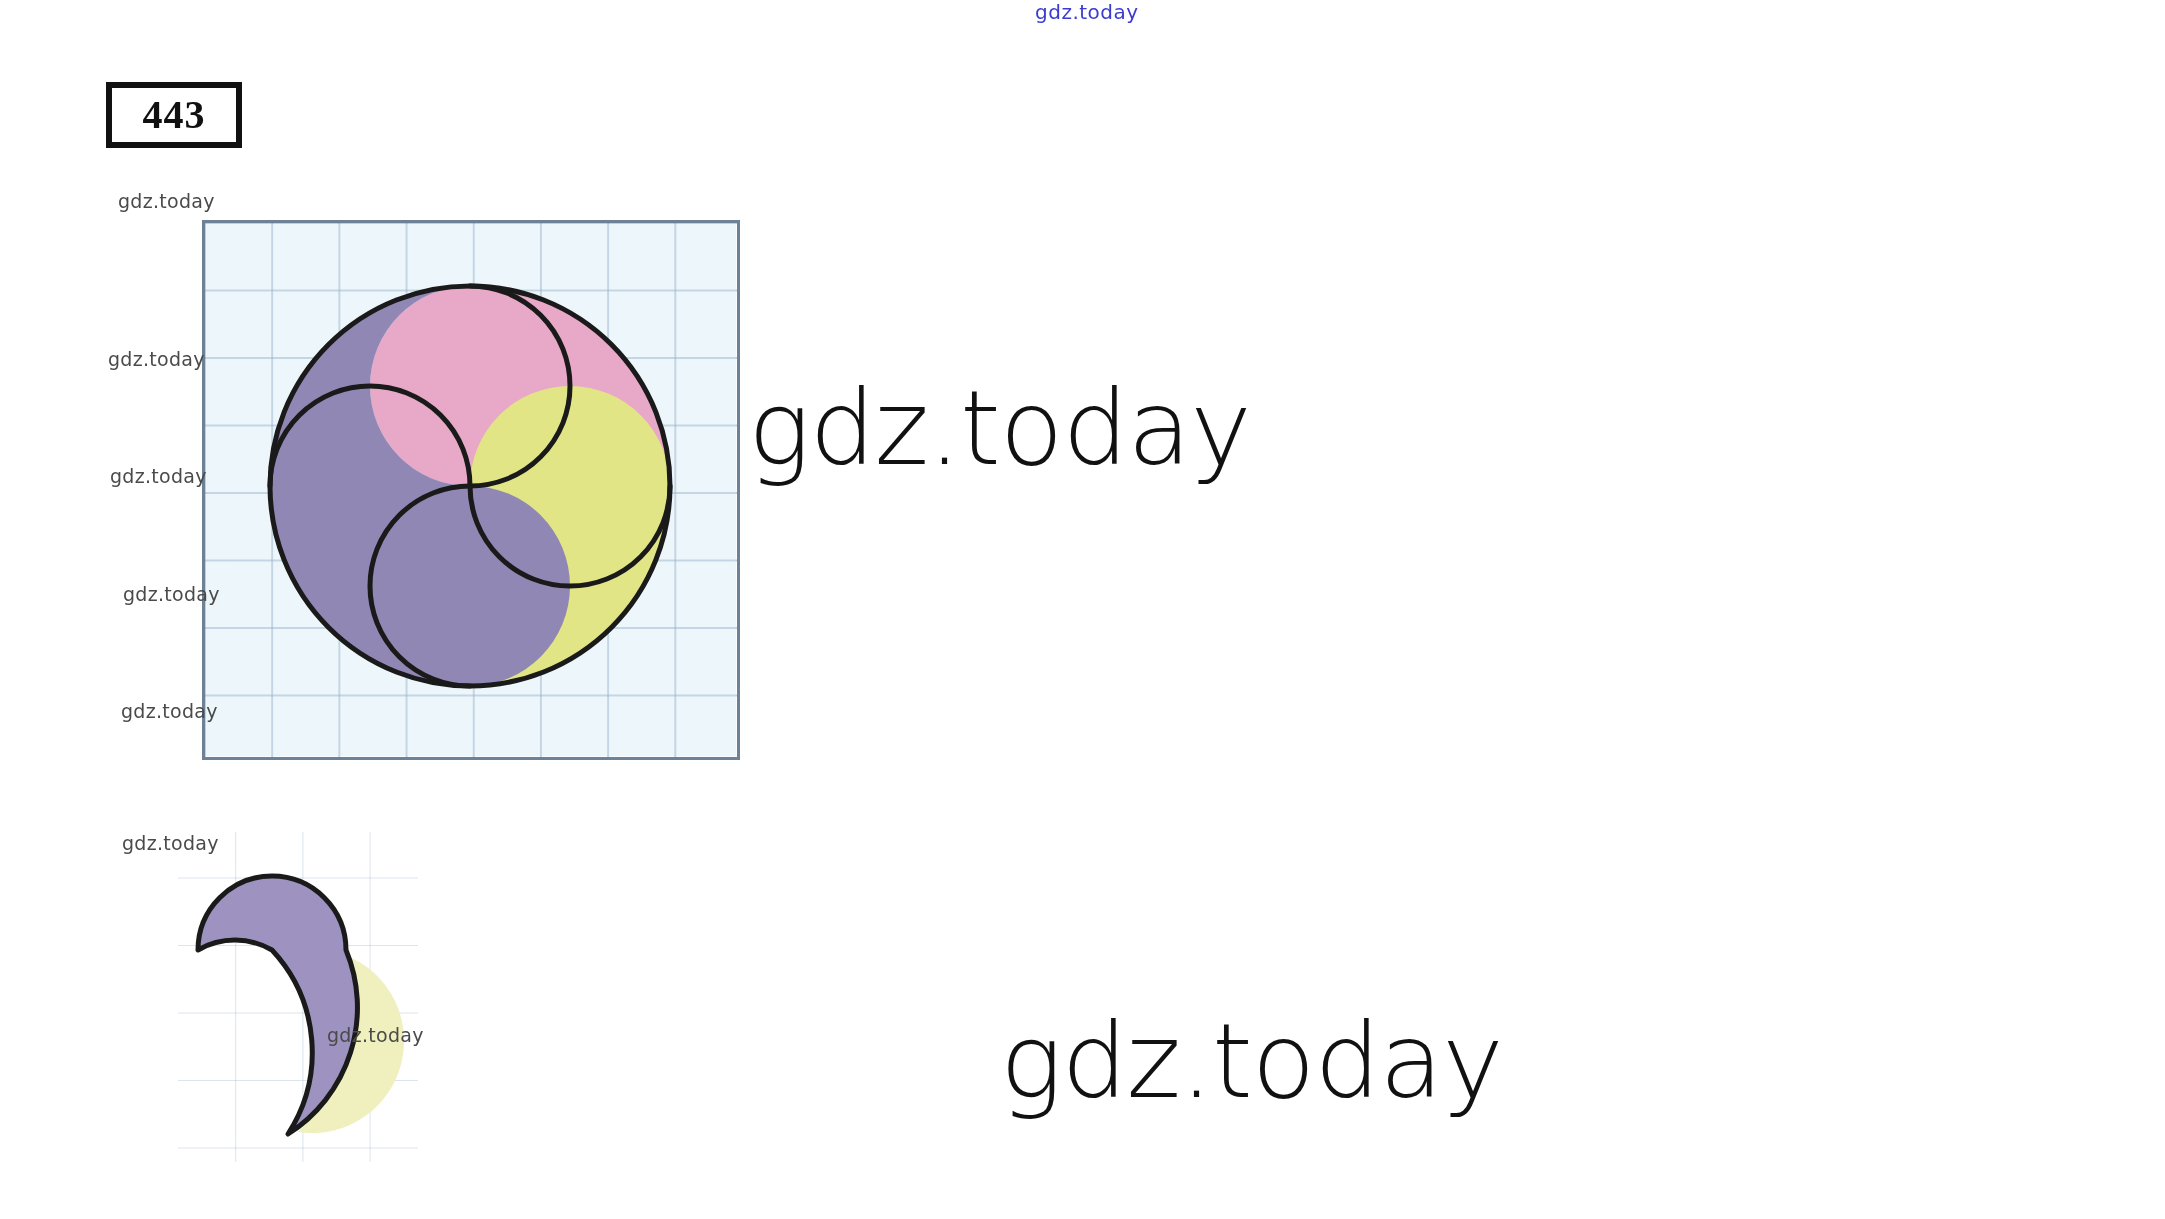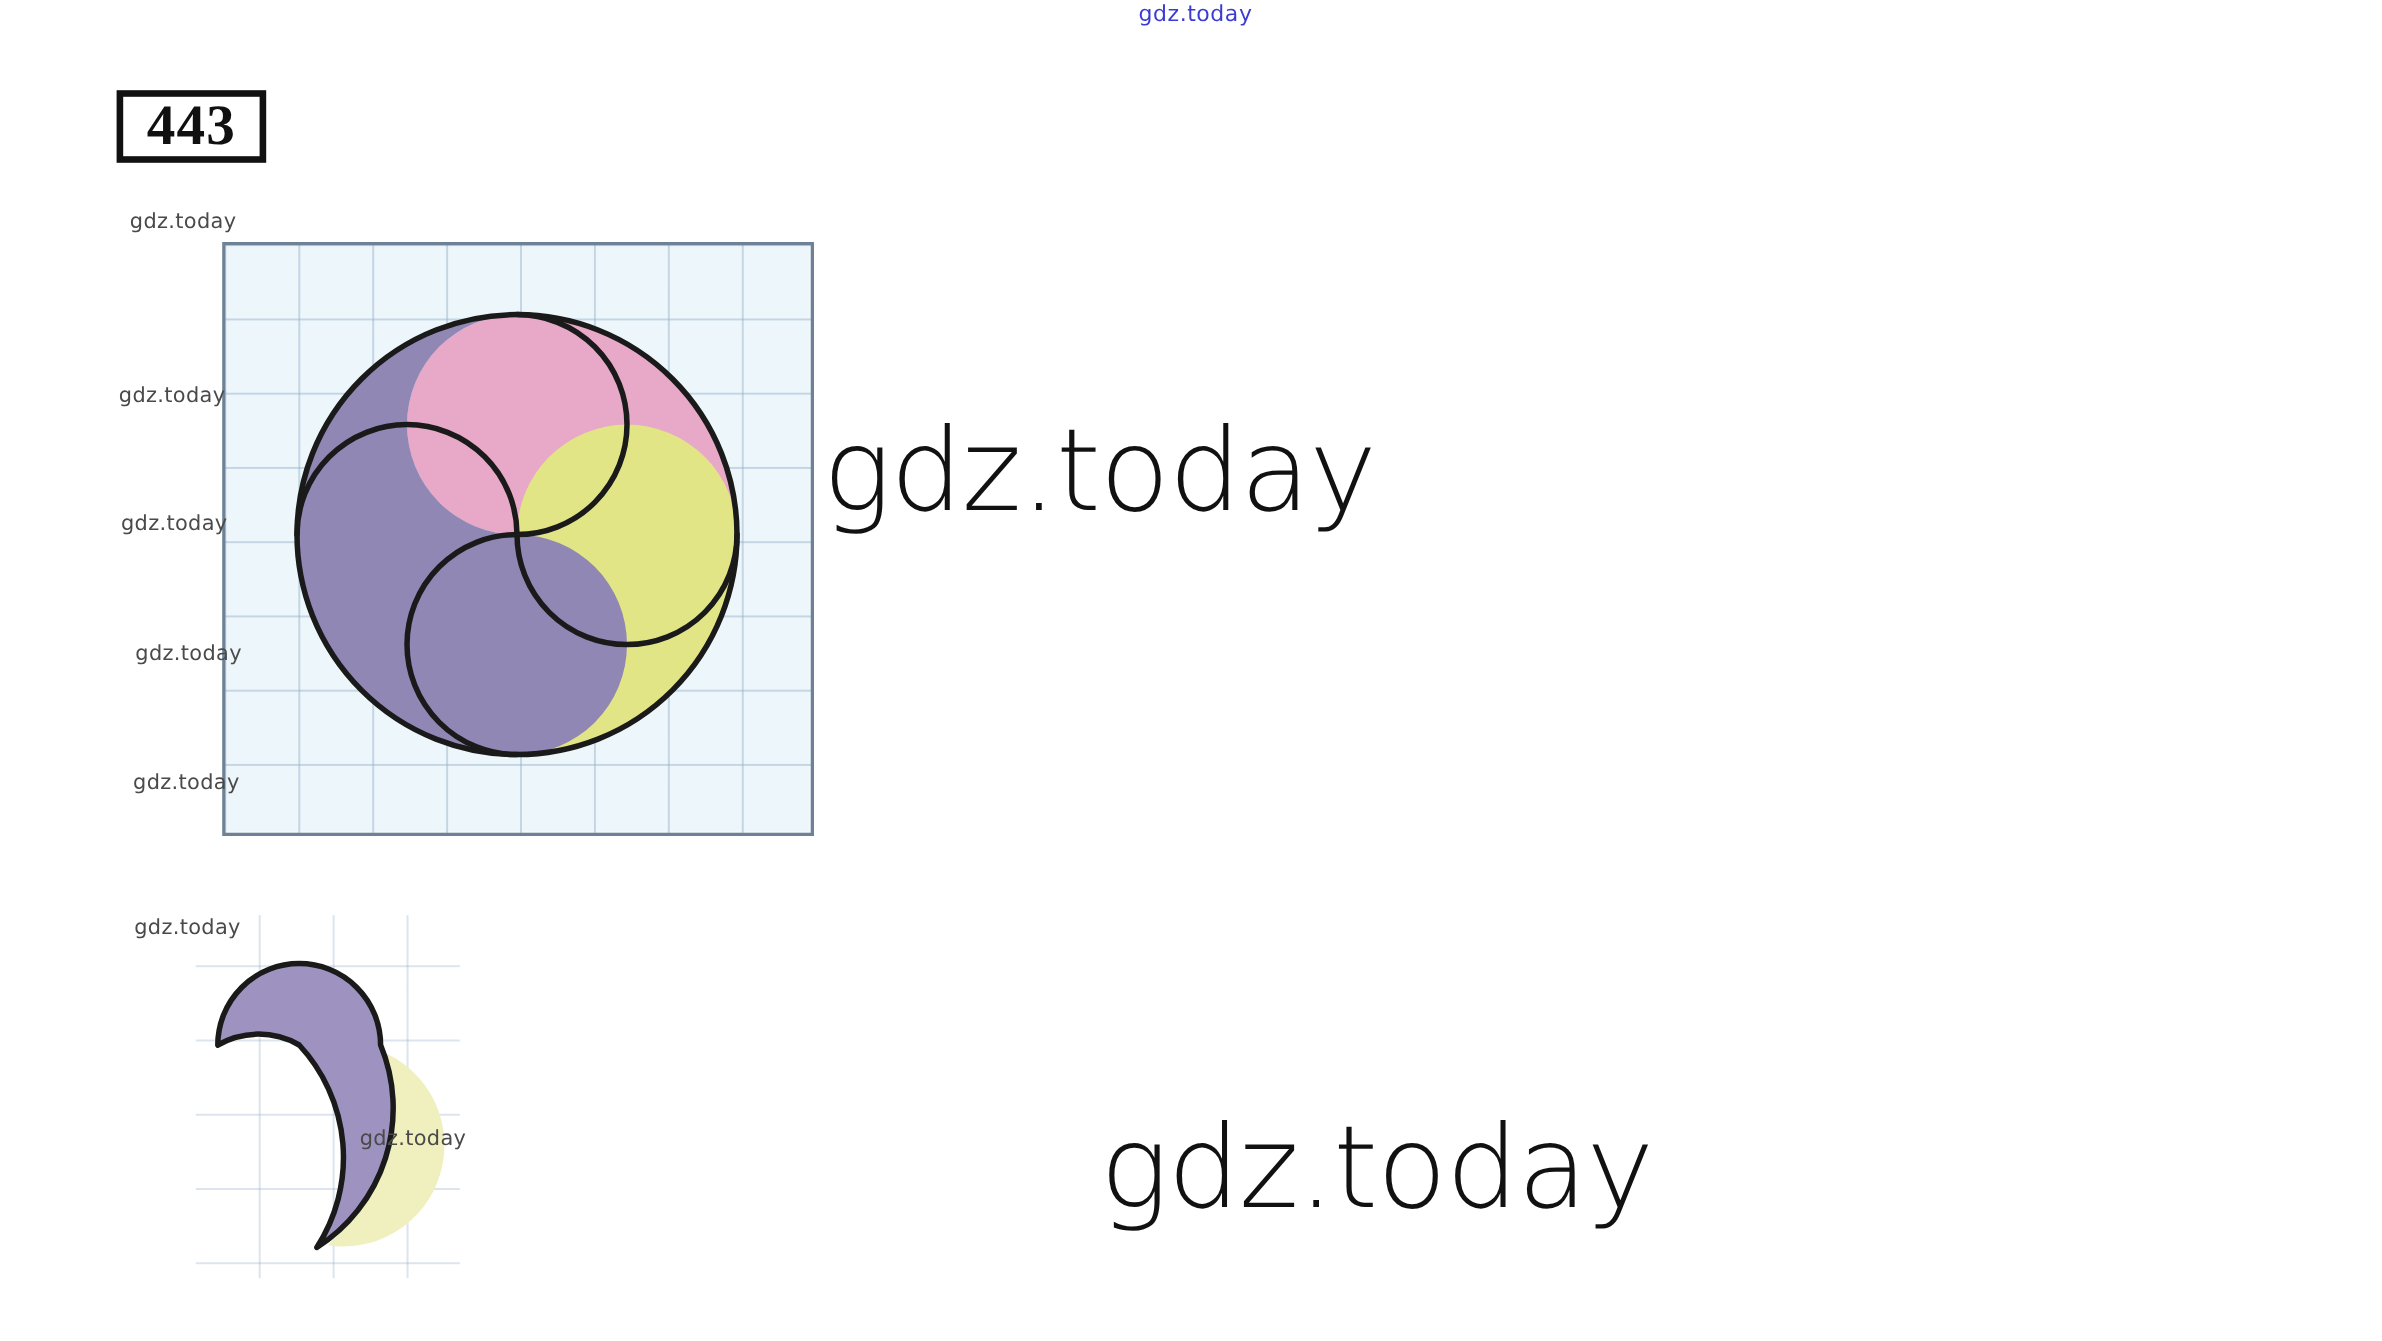--- a/index.html
+++ b/index.html
@@ -41,21 +41,21 @@
     border: 6px solid #111111;
     box-sizing: border-box;
     background: #ffffff;
     display: flex;
     align-items: center;
     justify-content: center;
   }
   .num-box-text {
     font-family: "Liberation Serif", serif;
     font-weight: bold;
-    font-size: 52px;
+    font-size: 40px;
     line-height: 1;
     color: #101010;
     letter-spacing: 1px;
   }
 
   
   .wm-small {
     position: absolute;
     font-size: 19px;
     color: #4a4a4a;

